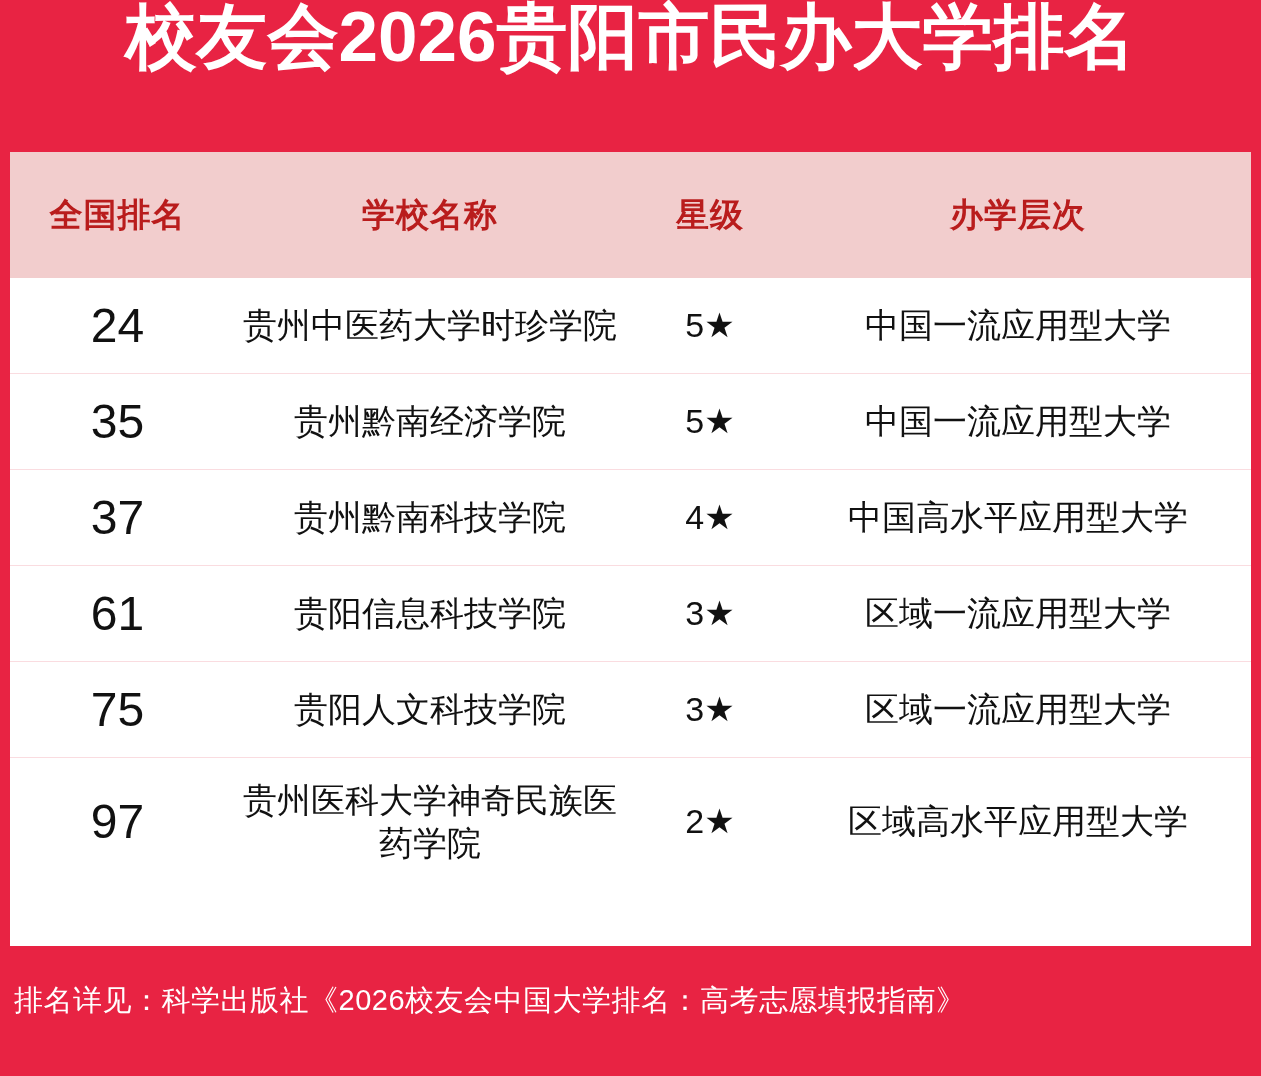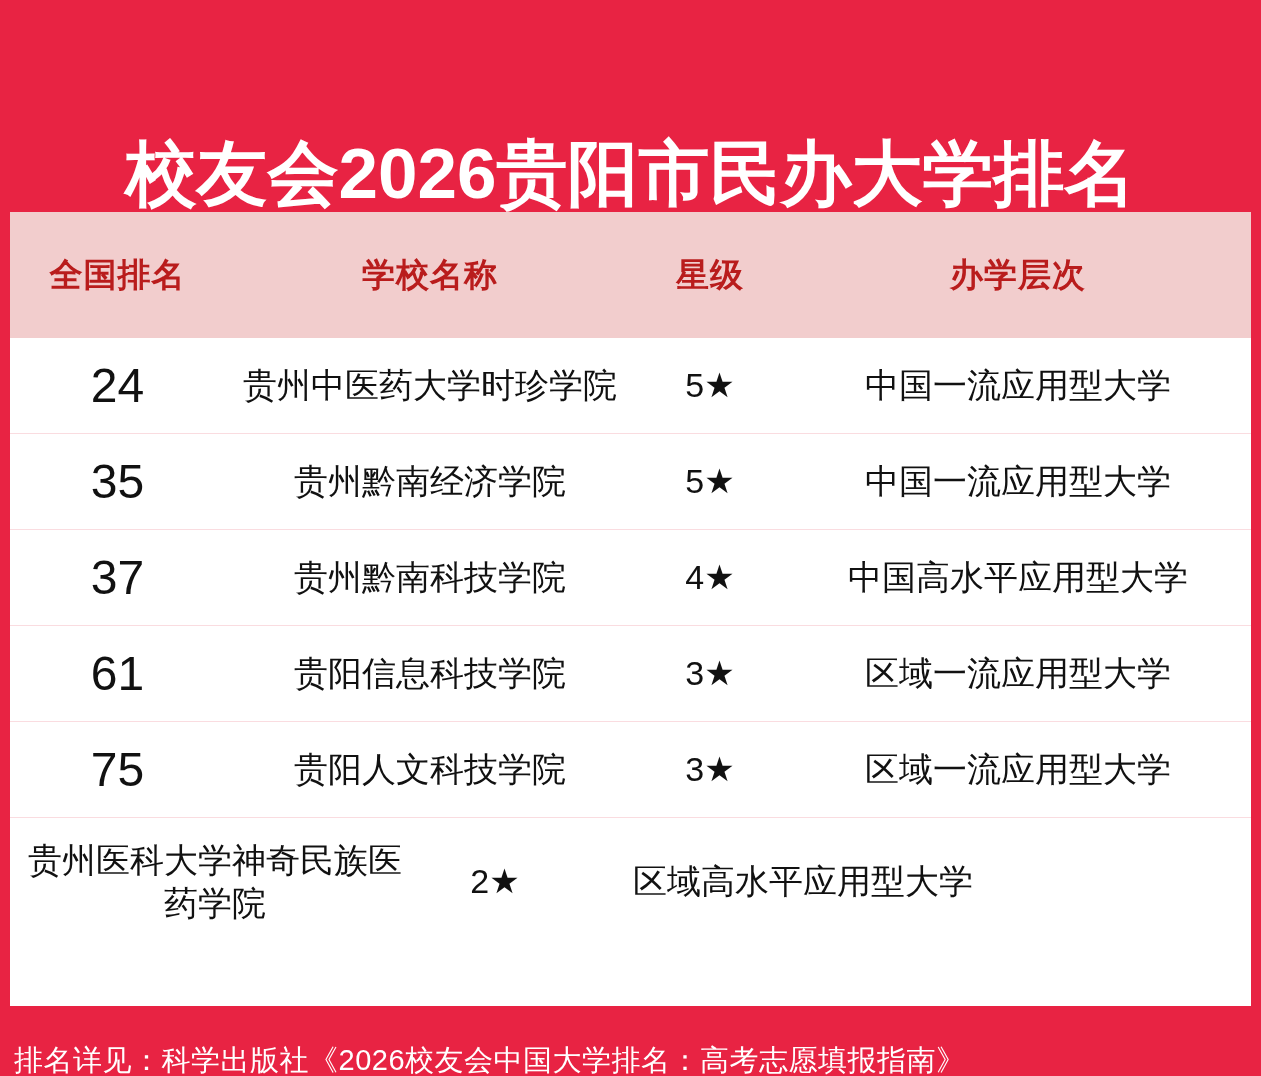--- a/index.html
+++ b/index.html
@@ -17,23 +17,23 @@
   .poster {
     position: relative;
     width: 1261px;
     height: 1076px;
     background: #E82343;
     box-sizing: border-box;
   }
 
   
   .title-banner {
-    height: 212px;
+    height: 152px;
     display: flex;
-    align-items: flex-end;
+    align-items: flex-start;
     justify-content: center;
     padding: 0 20px;
     box-sizing: border-box;
   }
   .title-text {
     color: #FFFFFF;
     font-size: 71px;
     font-weight: bold;
     letter-spacing: 0px;
     line-height: 1.05;
@@ -163,20 +163,21 @@
       </div>
 
       <div class="row">
         <div class="cell rank col-rank">75</div>
         <div class="cell school col-school">贵阳人文科技学院</div>
         <div class="cell star col-star">3★</div>
         <div class="cell level col-level">区域一流应用型大学</div>
       </div>
 
       <div class="row tall last">
+        <div class="cell rank col-rank">97</div>
         <div class="cell school col-school">贵州医科大学神奇民族医药学院</div>
         <div class="cell star col-star">2★</div>
         <div class="cell level col-level">区域高水平应用型大学</div>
       </div>
 
     </div>
   </div>
 
   <div class="footer">
     <div class="footer-text">排名详见：科学出版社《2026校友会中国大学排名：高考志愿填报指南》</div>

